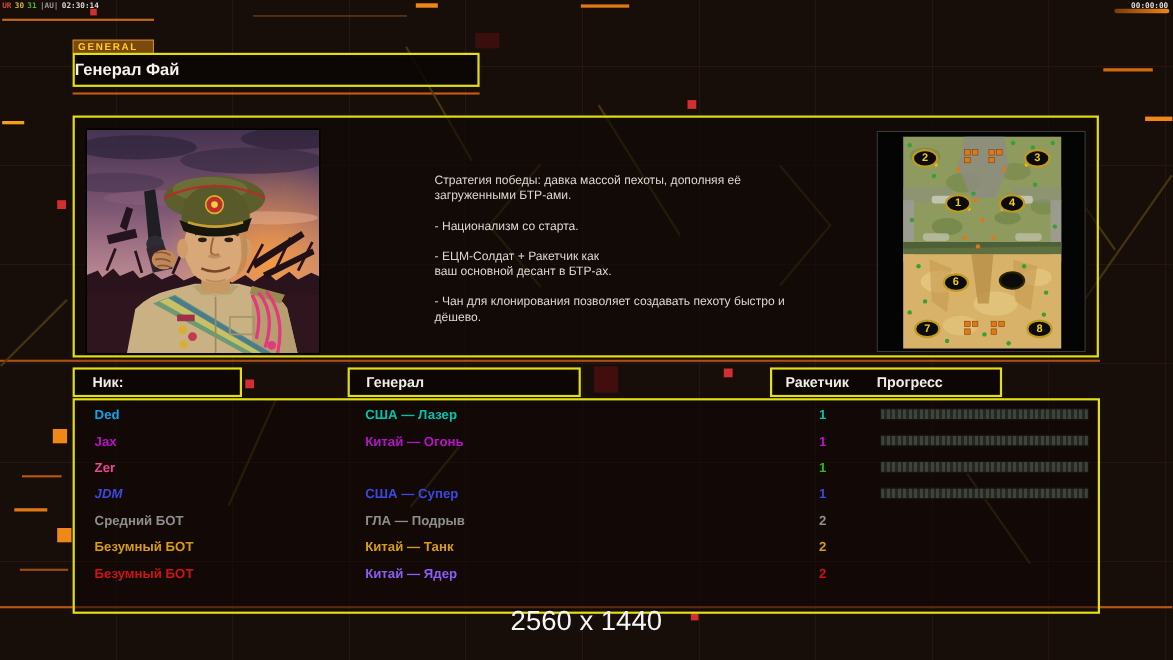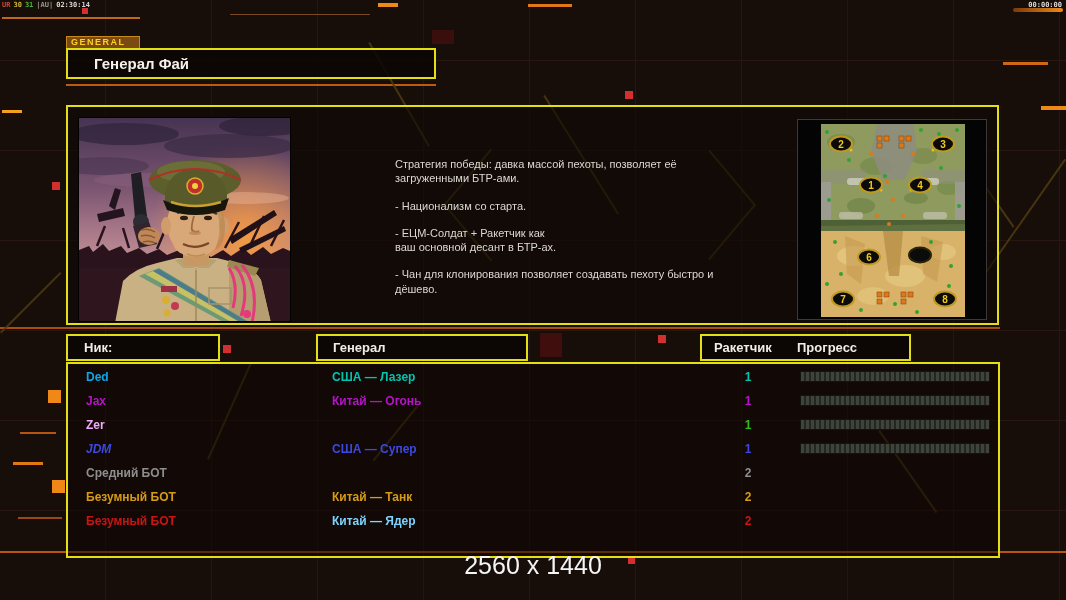--- a/index.html
+++ b/index.html
@@ -30,21 +30,21 @@
     background:#7a4a10; border:1px solid #c8881a;
     color:#ffd020; font:bold 9px "Liberation Sans", sans-serif;
     letter-spacing:1.5px; line-height:11px; padding-left:4px;
   }
   .title-box {
     position:absolute; left:66px; top:48px; width:370px; height:31px;
     border:2px solid #e3df12; background:rgba(10,6,4,.85);
   }
   .title-box .t {
     color:#f5f2ec; font:bold 15px "Liberation Sans", sans-serif;
-    line-height:27px; padding-left:26px; display:block;
+    line-height:27px; padding-left:0; display:block;
   }
 
   
   .big-panel {
     position:absolute; left:66px; top:105px; width:933px; height:220px;
     border:2px solid #e3df12; background:rgba(14,8,5,.6);
   }
   .portrait {
     position:absolute; left:10px; top:10px; width:213px; height:205px;
     border:1px solid #000; overflow:hidden; background:#000;
@@ -226,21 +226,21 @@
       <path d="M30,88 L36,70 L42,72 L36,92 Z" fill="#241420"></path>
       <path d="M52,56 L62,54 L68,98 L56,100 Z" fill="#1e1e24"></path>
       <circle cx="62" cy="104" r="8" fill="#2c2c34"></circle>
       <path d="M54,108 L70,104 L78,126 L60,130 Z" fill="#33242c"></path>
       <ellipse cx="70" cy="118" rx="11" ry="9" fill="#c08858"></ellipse>
       <path d="M62,112 q8,-2 14,2 M62,118 q8,-2 14,2 M64,124 q7,-2 12,1" stroke="#8a5838" stroke-width="1.5" fill="none"></path>
     </svg>
   </div>
 
   <div class="briefing">
-    <div class="p">Стратегия победы: давка массой пехоты, позволяет её
+    <div class="p">Стратегия победы: давка массой пехоты, дополняя её
  загруженными БТР-ами.</div>
     <div class="p">- Национализм со старта.</div>
     <div class="p">- ЕЦМ-Солдат + Ракетчик как
 ваш основной десант в БТР-ах.</div>
     <div class="p">- Чан для клонирования позволяет создавать пехоту быстро и
 дёшево.</div>
   </div>
 
   <div class="map-frame">
     <div class="map-terrain">
@@ -353,39 +353,40 @@
     <span class="team" style="color: rgb(0, 196, 174);">1</span>
     <div class="bar"></div>
   </div>
   <div class="prow" style="top:25px">
     <span class="nick" style="color: rgb(180, 20, 200);">Jax</span>
     <span class="gen" style="color: rgb(180, 20, 200);">Китай — Огонь</span>
     <span class="team" style="color: rgb(180, 20, 200);">1</span>
     <div class="bar"></div>
   </div>
   <div class="prow" style="top:49px">
-    <span class="nick" style="color: #f0abfc;">Zer</span>
+    <span class="nick" style="color: #ec4899;">Zer</span>
     <span class="team" style="color: rgb(44, 190, 16);">1</span>
     <div class="bar"></div>
   </div>
   <div class="prow" style="top:73px">
     <span class="nick" style="color: rgb(60, 72, 224); font-style: italic;">JDM</span>
     <span class="gen" style="color: rgb(60, 72, 224);">США — Супер</span>
     <span class="team" style="color: rgb(60, 72, 224);">1</span>
     <div class="bar"></div>
   </div>
   <div class="prow" style="top:97px">
     <span class="nick" style="color: rgb(142, 142, 142);">Средний БОТ</span>
+    <span class="gen" style="color: rgb(142, 142, 142);">ГЛА — Подрыв</span>
     <span class="team" style="color: rgb(142, 142, 142);">2</span>
   </div>
   <div class="prow" style="top:121px">
     <span class="nick" style="color: rgb(215, 156, 20);">Безумный БОТ</span>
     <span class="gen" style="color: rgb(215, 156, 20);">Китай — Танк</span>
     <span class="team" style="color: rgb(215, 156, 20);">2</span>
   </div>
   <div class="prow" style="top:145px">
     <span class="nick" style="color: rgb(204, 20, 20);">Безумный БОТ</span>
-    <span class="gen" style="color: #7dd3fc;">Китай — Ядер</span>
+    <span class="gen" style="color: #8b5cf6;">Китай — Ядер</span>
     <span class="team" style="color: rgb(204, 20, 20);">2</span>
   </div>
 </div>
 
 <div class="footer">2560 x 1440</div>
 
 </body></html>

